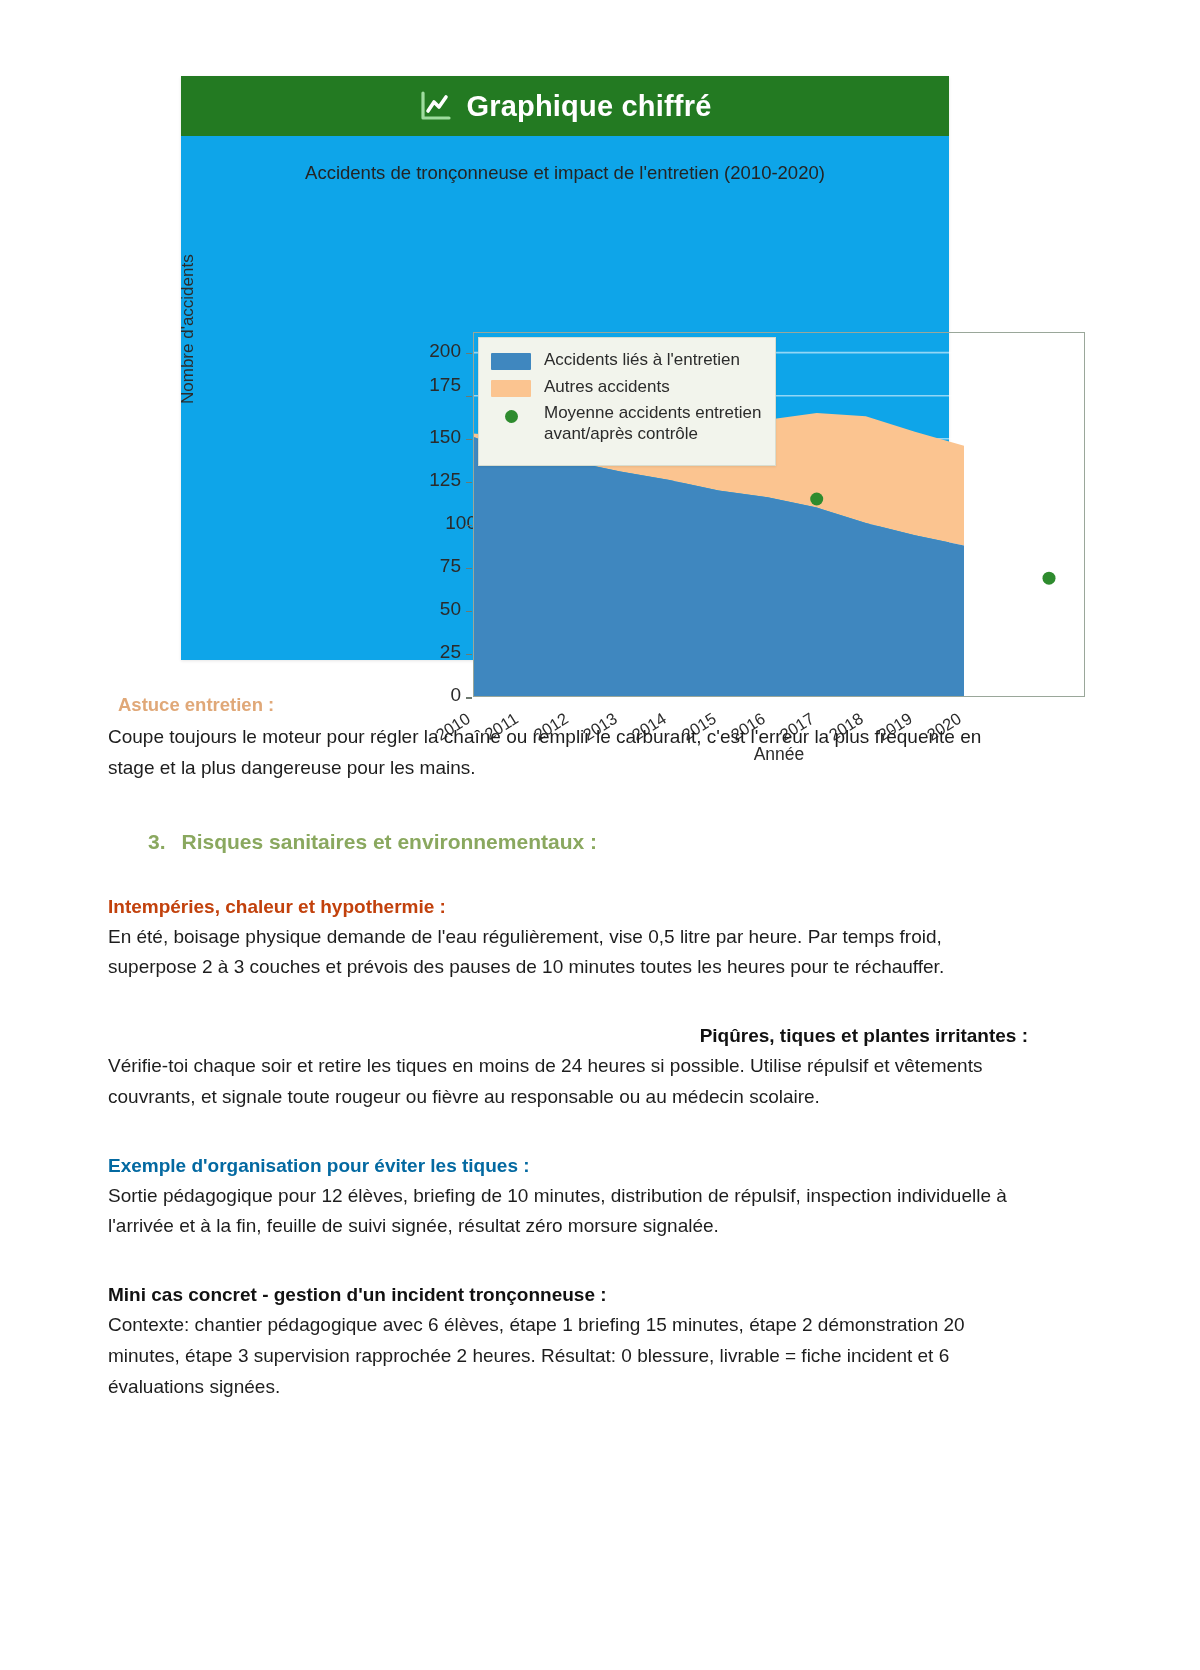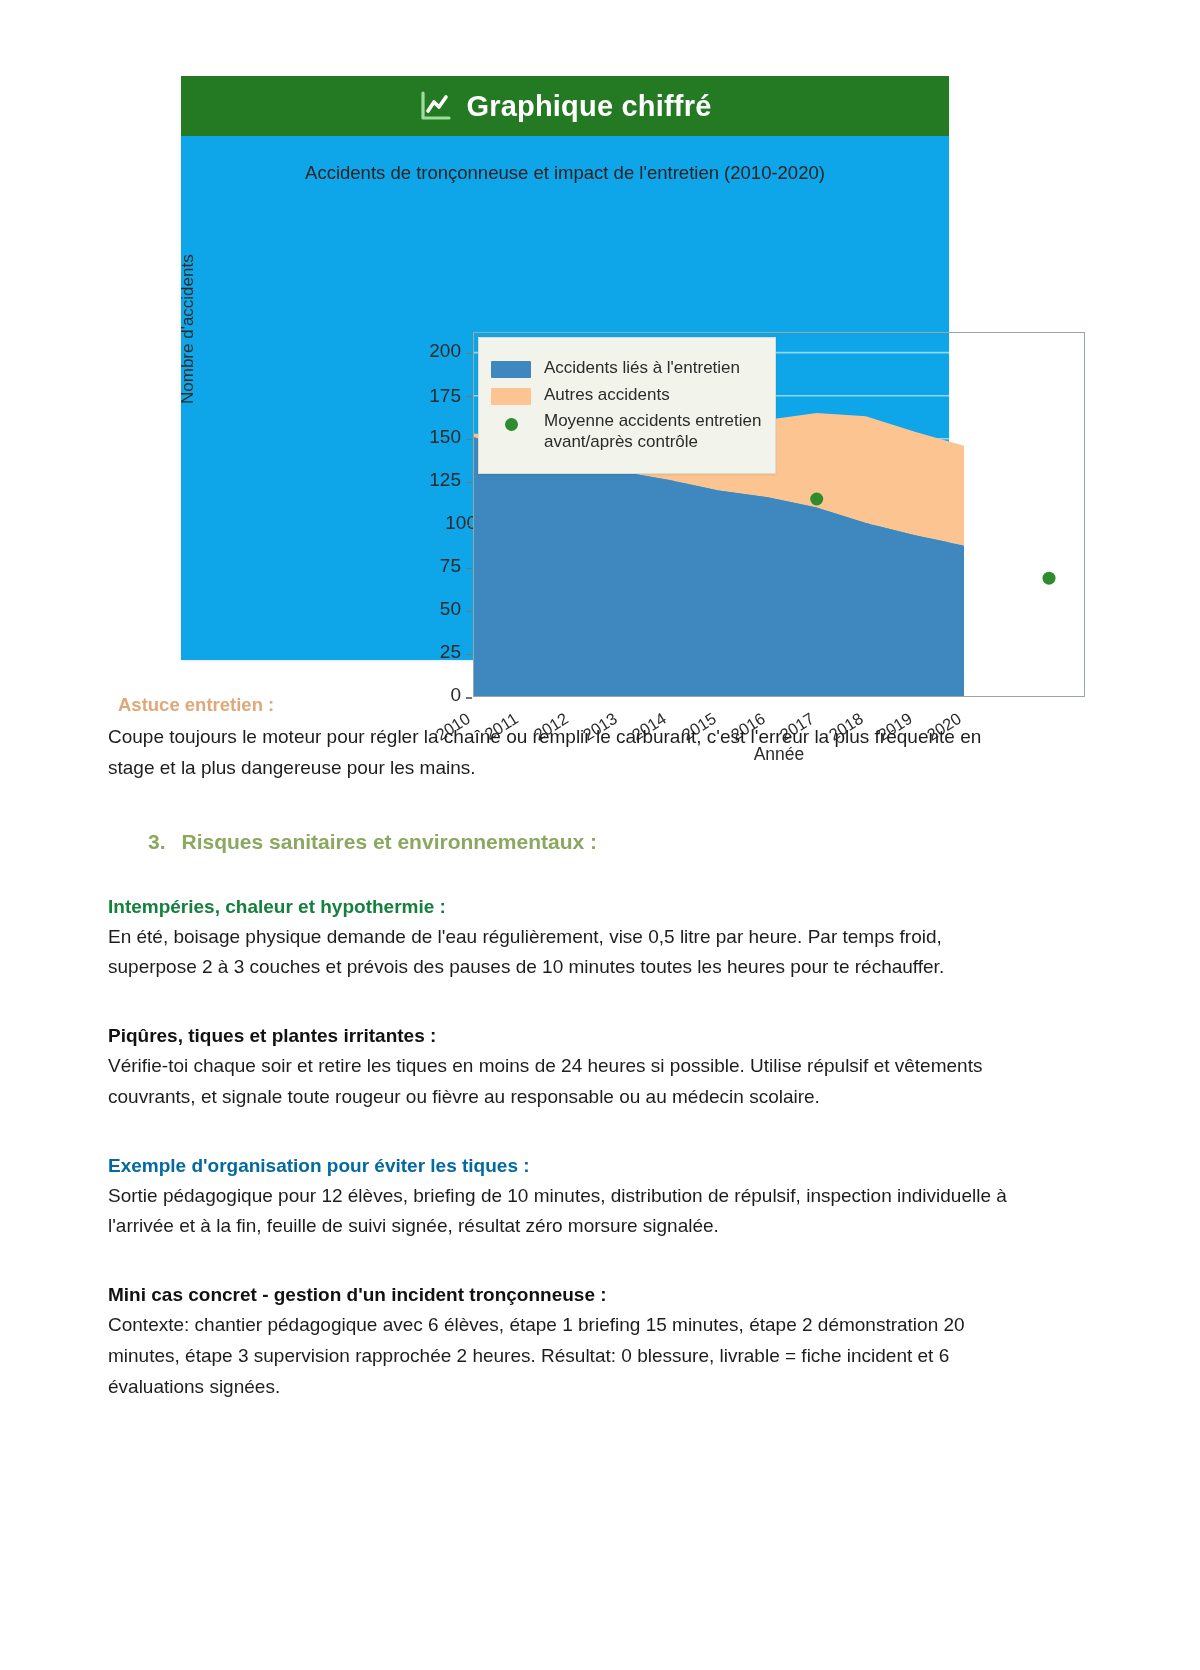--- a/index.html
+++ b/index.html
@@ -52,21 +52,21 @@
     transform:rotate(-32deg);transform-origin:right top;
   }
   .xlabel{
     position:absolute;left:292px;width:612px;top:608px;text-align:center;
     font-size:17.5px;color:#2b2b2b;
   }
   
   .legend{
     position:absolute;left:297px;top:201px;
     background:#f2f4ec;border:1px solid #d8ddd0;
-    padding:18px 14px 12px 12px;box-shadow:0 1px 2px rgba(0,0,0,.08);
+    padding:10px 14px 12px 12px;box-shadow:0 1px 2px rgba(0,0,0,.08);
   }
   .legend-row{display:flex;align-items:flex-start;gap:13px;margin:2px 0 6px 0;}
   .legend-row:last-child{margin-bottom:8px;}
   .sw{width:40px;height:17px;flex:0 0 40px;margin-top:3px;border-radius:1px;}
   .sw-dot{width:40px;flex:0 0 40px;display:flex;justify-content:center;margin-top:7px;}
   .sw-dot i{display:block;width:13px;height:13px;border-radius:50%;background:#2e8b2e;}
   .legend-txt{font-size:17px;color:#2b2b2b;line-height:1.22;}
 
   
   .content{position:absolute;left:108px;top:694px;width:920px;}
@@ -117,21 +117,21 @@
           <div class="ytick" style="left: 222px; top: 461.915px; width: 58px;">50</div>
           <div class="tickmark" style="left: 285px; top: 474.915px;"></div>
           <div class="ytick" style="left: 222px; top: 418.873px; width: 58px;">75</div>
           <div class="tickmark" style="left: 285px; top: 431.873px;"></div>
           <div class="ytick" style="left: 238px; top: 375.83px; width: 58px;">100</div>
           <div class="tickmark" style="left: 285px; top: 388.83px;"></div>
           <div class="ytick" style="left: 222px; top: 332.788px; width: 58px;">125</div>
           <div class="tickmark" style="left: 285px; top: 345.788px;"></div>
           <div class="ytick" style="left: 222px; top: 289.745px; width: 58px;">150</div>
           <div class="tickmark" style="left: 285px; top: 302.745px;"></div>
-          <div class="ytick" style="left: 222px; top: 249px; width: 58px;">175</div>
+          <div class="ytick" style="left: 222px; top: 238px; width: 58px;">175</div>
           <div class="tickmark" style="left: 285px; top: 259.703px;"></div>
           <div class="ytick" style="left: 222px; top: 203.66px; width: 58px;">200</div>
           <div class="tickmark" style="left: 285px; top: 216.66px;"></div>
         </div>
 
       <svg class="svg-plot" id="plotsvg" width="612" height="365">
           <line x1="0" y1="321.95754716981133" x2="612" y2="321.95754716981133" stroke="#ffffff" stroke-opacity="0.55" stroke-width="1.6"></line>
           <line x1="0" y1="278.91509433962267" x2="612" y2="278.91509433962267" stroke="#ffffff" stroke-opacity="0.55" stroke-width="1.6"></line>
           <line x1="0" y1="235.87264150943398" x2="612" y2="235.87264150943398" stroke="#ffffff" stroke-opacity="0.55" stroke-width="1.6"></line>
           <line x1="0" y1="192.83018867924528" x2="612" y2="192.83018867924528" stroke="#ffffff" stroke-opacity="0.55" stroke-width="1.6"></line>
@@ -187,23 +187,23 @@
 
     <div class="tip-head">Astuce entretien :</div>
     <p class="body">Coupe toujours le moteur pour régler la chaîne ou remplir le carburant, c'est l'erreur la plus fréquente en stage et la plus dangereuse pour les mains.</p>
 
     <div class="section-head">
       <span class="section-num">3.</span>
       <span class="section-title">Risques sanitaires et environnementaux :</span>
     </div>
 
     <div id="blocks">
-        <div class="sub-head" style="color: #15803d;">Intempéries, chaleur et hypothermie :</div>
+        <div class="sub-head" style="color: #c2410c;">Intempéries, chaleur et hypothermie :</div>
         <p class="body">En été, boisage physique demande de l'eau régulièrement, vise 0,5 litre par heure. Par temps froid, superpose 2 à 3 couches et prévois des pauses de 10 minutes toutes les heures pour te réchauffer.</p>
-        <div class="sub-head" style="color: rgb(17, 17, 17);">Piqûres, tiques et plantes irritantes :</div>
+        <div class="sub-head" style="color: rgb(17, 17, 17); text-align: right;">Piqûres, tiques et plantes irritantes :</div>
         <p class="body">Vérifie-toi chaque soir et retire les tiques en moins de 24 heures si possible. Utilise répulsif et vêtements couvrants, et signale toute rougeur ou fièvre au responsable ou au médecin scolaire.</p>
         <div class="sub-head" style="color: #0369a1;">Exemple d'organisation pour éviter les tiques :</div>
         <p class="body">Sortie pédagogique pour 12 élèves, briefing de 10 minutes, distribution de répulsif, inspection individuelle à l'arrivée et à la fin, feuille de suivi signée, résultat zéro morsure signalée.</p>
         <div class="sub-head" style="color: rgb(17, 17, 17);">Mini cas concret - gestion d'un incident tronçonneuse :</div>
         <p class="body">Contexte: chantier pédagogique avec 6 élèves, étape 1 briefing 15 minutes, étape 2 démonstration 20 minutes, étape 3 supervision rapprochée 2 heures. Résultat: 0 blessure, livrable = fiche incident et 6 évaluations signées.</p>
       </div>
 
   </div>
 
 </div>

